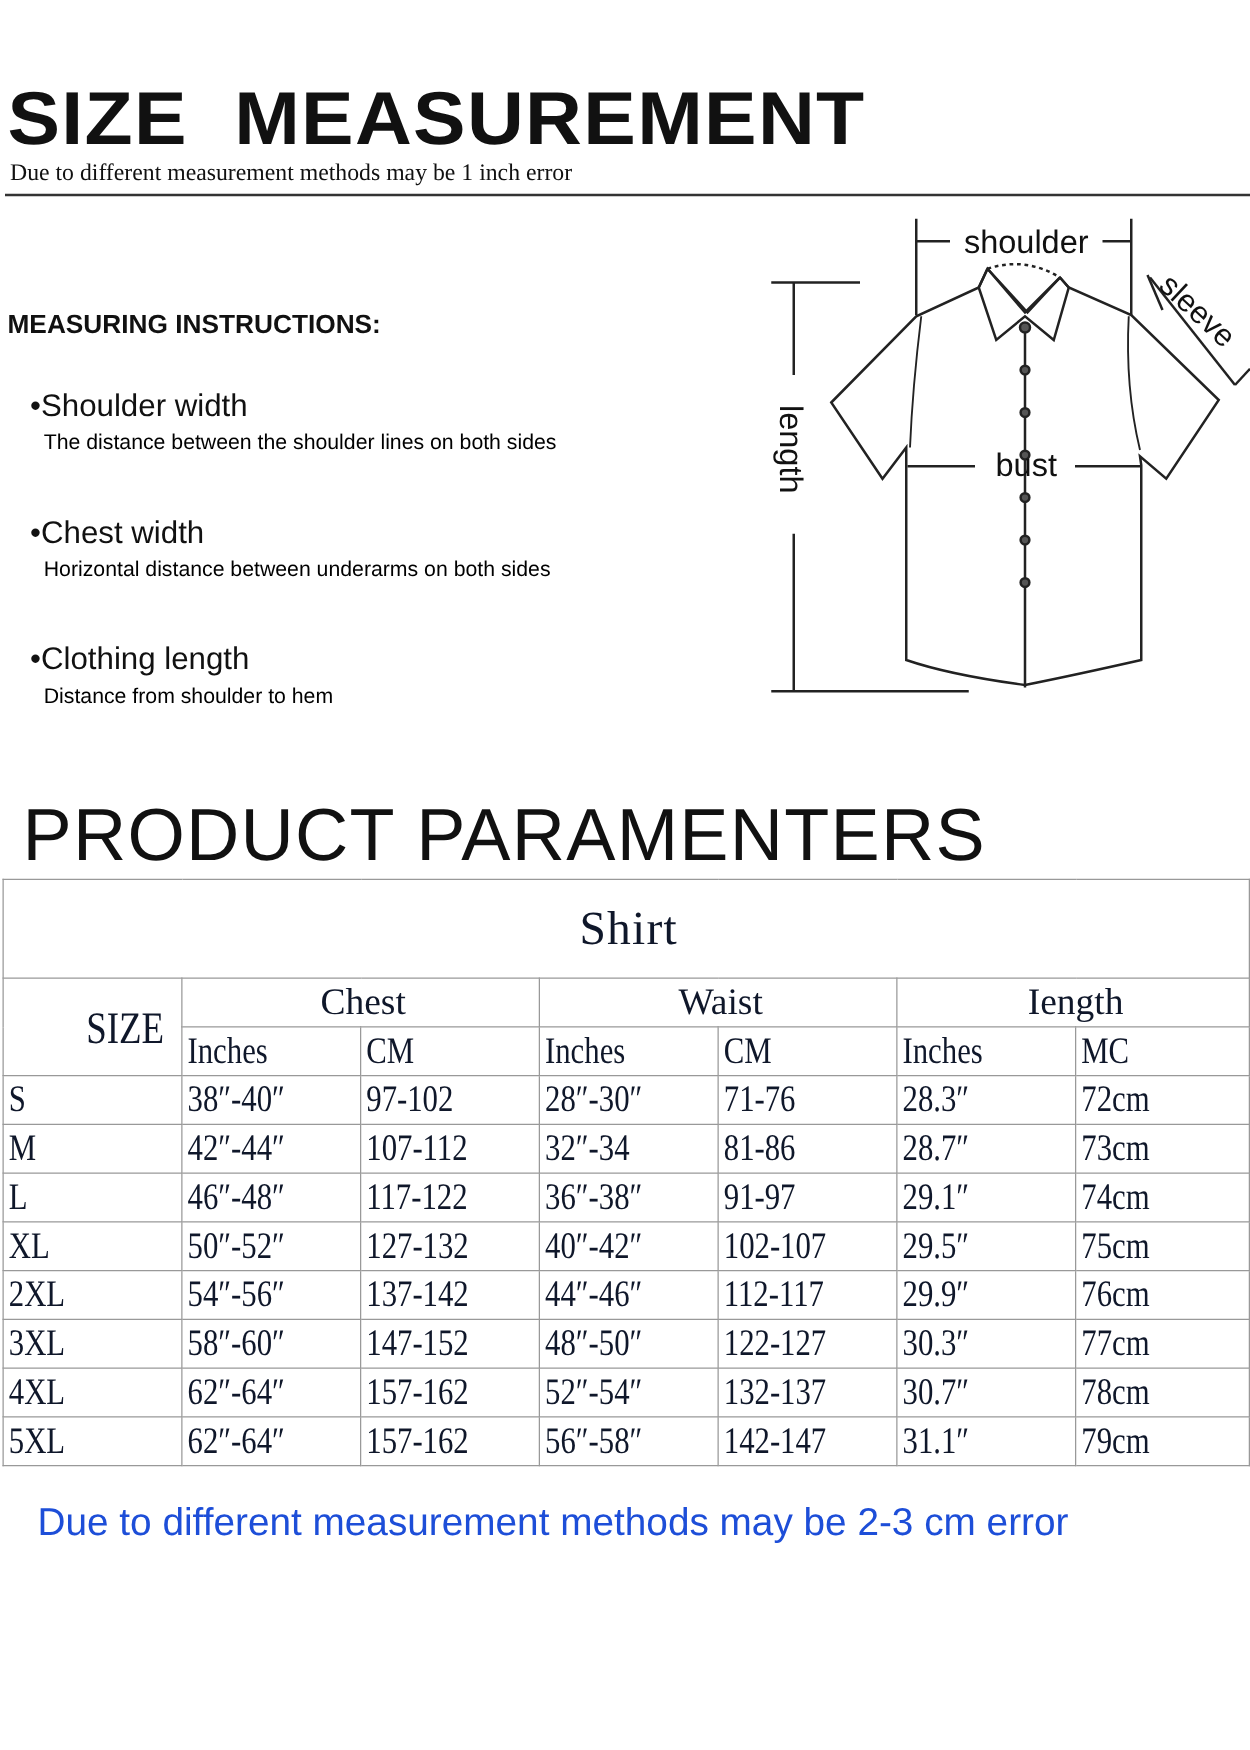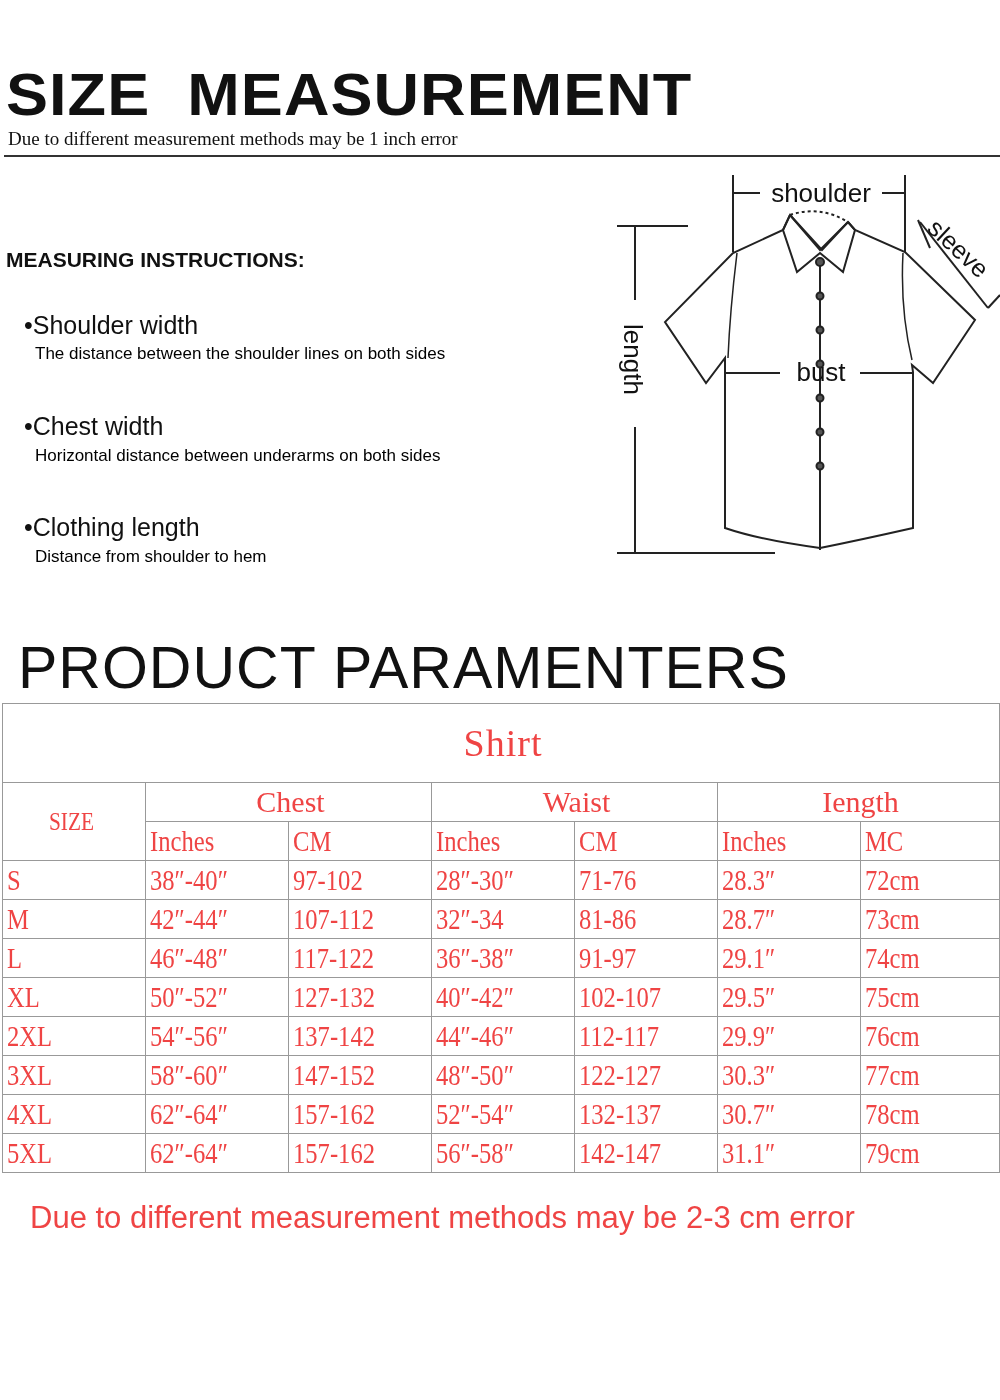--- a/index.html
+++ b/index.html
@@ -5,27 +5,27 @@
   html,body{margin:0;padding:0;background:#fff;}
   body{width:1000px;height:1400px;position:relative;overflow:hidden;font-family:"Liberation Sans",sans-serif;color:#111;}
   .abs{position:absolute;}
   #title1{left:6px;top:60px;font-size:60px;font-weight:bold;letter-spacing:1px;transform:scaleX(1.05);transform-origin:left;white-space:pre;}
   #sub1{left:8px;top:128px;font-family:"Liberation Serif",serif;font-size:19px;}
   #rule1{left:4px;top:155px;width:996px;height:2px;background:#333;}
   #instr-head{left:6px;top:237px;font-size:21px;font-weight:bold;margin-top:11px;}
   .item-title{font-size:25px;left:24px;}
   .item-desc{font-size:17px;left:35px;color:#000000;}
   #title2{left:18px;top:634px;font-size:59px;font-weight:normal;letter-spacing:1px;}
-  #table{left:2px;top:703px;width:998px;border-collapse:collapse;font-family:"Liberation Serif",serif;color:#ef4444;padding-left:48px;}
+  #table{left:2px;top:703px;width:998px;border-collapse:collapse;font-family:"Liberation Serif",serif;color:#0f172a;padding-left:48px;}
   #table td{border:1.5px solid #999;padding:0 0 0 4px;height:38px;font-size:30px;transform-origin:left;white-space:nowrap;}
   #table .cap{height:78px;text-align:center;font-size:38px;letter-spacing:1px;}
   #table .grp{text-align:center;font-size:30px;}
-  #table .size{text-align:center;font-size:26px;}
+  #table .size{text-align:right;font-size:36px;}
   .narrow{display:inline-block;transform:scaleX(0.82);transform-origin:left;}
-  #foot{left:30px;top:1200px;font-size:31px;color:#ef4444;}
+  #foot{left:30px;top:1200px;font-size:31px;color:#1d4ed8;}
   svg text{font-family:"Liberation Sans",sans-serif;}
 </style>
 </head>
 <body>
 
 <div class="abs" id="title1">SIZE  MEASUREMENT</div>
 <div class="abs" id="sub1">Due to different measurement methods may be 1 inch error</div>
 <div class="abs" id="rule1"></div>
 
 <div class="abs" id="instr-head">MEASURING INSTRUCTIONS:</div>

